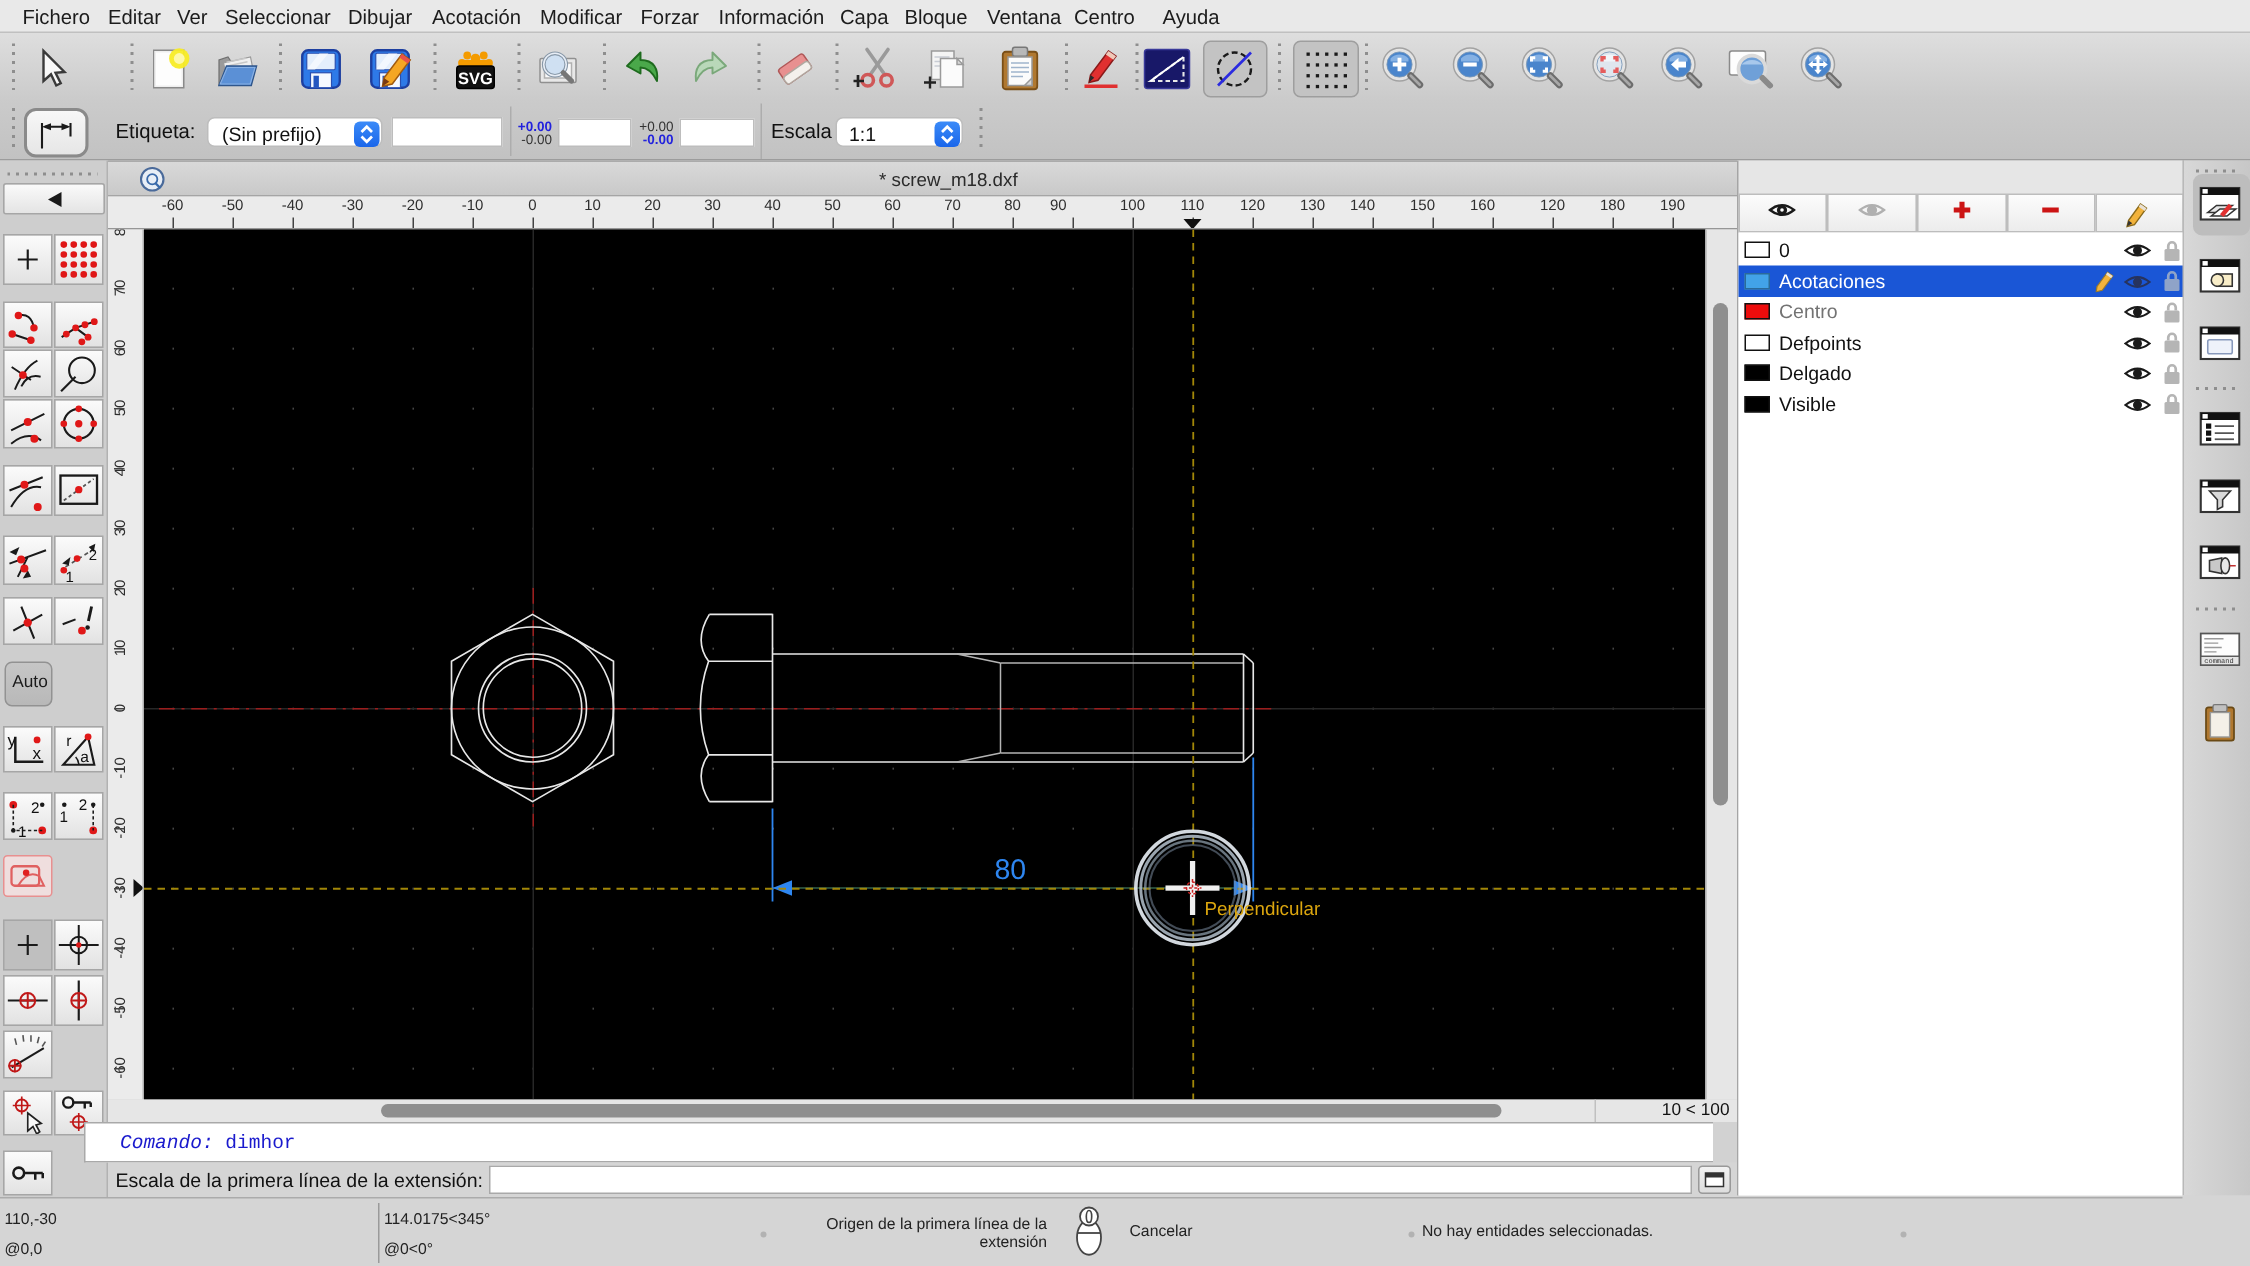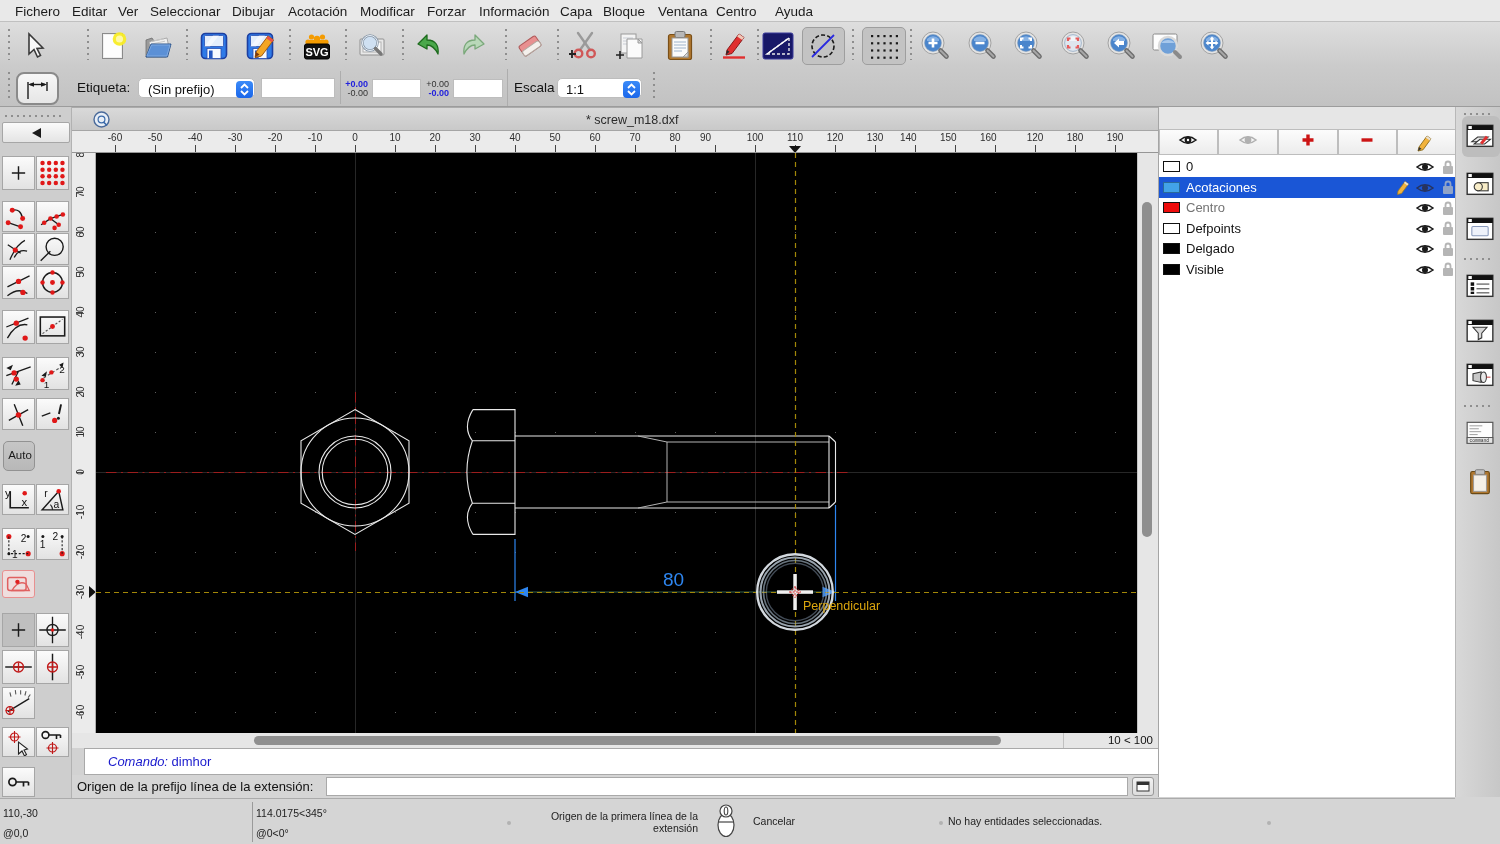--- a/index.html
+++ b/index.html
@@ -17,21 +17,21 @@
   .scell { position:absolute; background:linear-gradient(#fbfbfb,#e2e2e2); border:1px solid #a6a6a6; }
   .scell.pressed { background:#bfbfbf; }
   #titlebar { left:72px; top:107px; width:1086px; height:24px; background:linear-gradient(#d9d9d9,#c9c9c9); border-top:1px solid #ababab; border-bottom:1px solid #a5a5a5; }
   #titletext { position:absolute; top:5px; left:480px; font-size:12.5px; color:#2b2b2b; }
   #rulertop { left:72px; top:131px; width:1086px; height:22px; background:#ebebeb; overflow:hidden; border-bottom:1px solid #969696; }
   #rulerleft { left:72px; top:153px; width:24px; height:580px; background:#ebebeb; overflow:hidden; border-right:1px solid #b0b0b0; }
   .rnum { position:absolute; font-size:10px; color:#2e2e2e; }
   #canvas { left:96px; top:153px; width:1041px; height:580px; background:#000; }
   #vscroll { left:1137px; top:153px; width:21px; height:580px; background:#e6e6e6; border-left:1px solid #c4c4c4; }
   #hscrollrow { left:72px; top:733px; width:1086px; height:15px; background:#e6e6e6; }
-  #cmdline { left:84px; top:748px; width:1086px; height:27px; background:#ffffff; border:1px solid #a9a9a9; border-right:none; }
+  #cmdline { left:56px; top:748px; width:1086px; height:27px; background:#ffffff; border:1px solid #a9a9a9; border-right:none;font-family:Liberation Mono, monospace; }
   #inputrow { left:72px; top:775px; width:1086px; height:23px; background:#d5d5d5; }
   #statusbar { left:0; top:798px; width:1500px; height:46px; background:#d5d5d5; border-top:1px solid #ababab; }
   #dock { left:1158px; top:107px; width:297px; height:690px; background:#e6e6e6; border-left:1px solid #a5a5a5; }
   #dockbar { left:1455px; top:107px; width:45px; height:690px; background:linear-gradient(to right,#d8d8d8,#c7c7c7); border-left:1px solid #b8b8b8; }
   #corner-br { left:1455px; top:797px; width:45px; height:47px; background:#d5d5d5; }
   .st { position:absolute; font-size:10.5px; color:#222; white-space:pre; }
 </style>
 </head>
 <body>
 
@@ -669,21 +669,21 @@
 </div>
 <div id="hscrollrow" class="abs">
   <div class="abs" style="left:182px;top:3px;width:747px;height:9px;background:#8f8f8f;border-radius:4.5px"></div>
   <div class="abs" style="left:991px;top:0;width:95px;height:15px;border-left:1px solid #c0c0c0;"></div>
   <div class="abs" style="right:5px;top:1px;font-size:11.5px;color:#111">10 &lt; 100</div>
 </div>
 <div id="cmdline" class="abs">
   <div class="abs" style="left:23px;top:5px;font-size:13px;color:#1a1acd"><i>Comando:</i> dimhor</div>
 </div>
 <div id="inputrow" class="abs">
-  <div class="abs" style="left:5px;top:4px;font-size:13px;color:#111">Origen de la prefijo línea de la extensión:</div>
+  <div class="abs" style="left:5px;top:4px;font-size:13px;color:#111">Escala de la primera línea de la extensión:</div>
   <div class="abs" style="left:254px;top:2px;width:802px;height:19px;background:#fff;border:1px solid #a9a9a9"></div>
   <div class="abs" style="left:1060px;top:2px;width:22px;height:19px;background:linear-gradient(#f2f2f2,#ddd);border:1px solid #999;border-radius:3px">
     <svg width="20" height="17" viewBox="0 0 20 17">
         <rect x="4" y="4" width="12" height="9" fill="#fff" stroke="#333" stroke-width="1"></rect>
         <rect x="4" y="4" width="12" height="3" fill="#333"></rect>
       </svg>
   </div>
 </div>
 <div id="statusbar" class="abs">
     <div class="st" style="left:3px;top:8px">110,-30</div>

